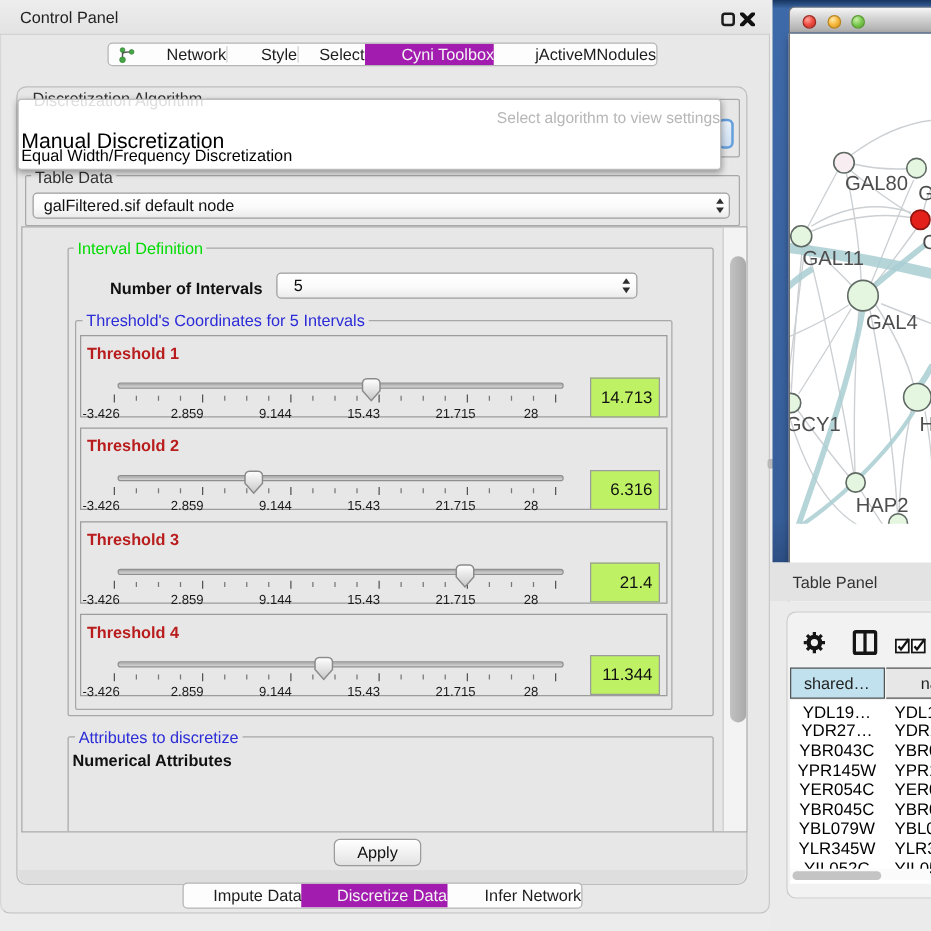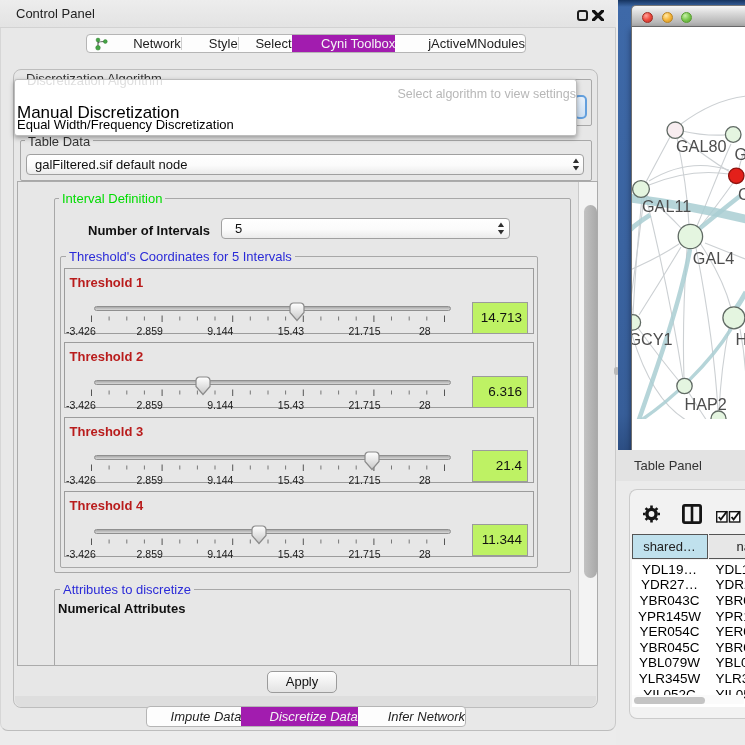--- a/index.html
+++ b/index.html
@@ -15,21 +15,21 @@
   font-size:13px; color:#222; line-height:28px; padding-left:16px; }
 #icsq { left:577px; top:10px; width:11px; height:11px; border:2px solid #1c1c1c; border-radius:3px; }
 
 .tabstrip { background:#fdfdfd; border:1px solid #b5b5b5; border-radius:4px;
   display:flex; overflow:hidden; }
 .tab { font-size:13px; color:#1d1d1d; text-align:right; line-height:18px; }
 .tab.sel { background:#a21caf; color:#f4f4f4; }
 .tdiv { width:1px; background:#cfcfcf; margin:2px 0; }
 #toptabs { left:86px; top:34px; width:440px; height:19px; }
 #bottabs { left:146px; top:706px; width:320px; height:21px; }
-#bottabs .tab { line-height:20px;font-style:italic; }
+#bottabs .tab { line-height:20px; }
 
 #outer { left:13px; top:69px; width:585px; height:639px; background:#e7e7e7;
   border:1.5px solid #bdbdbd; border-radius:8px; }
 #outerbot { left:15px; top:696px; width:581px; height:11px; background:#dedede; border-radius:0 0 7px 7px; }
 .group { border:1px solid #a8a8a8; border-radius:2px; }
 .glabel { position:absolute; font-size:13px; background:#e7e7e7; padding:0 3px; height:14px; line-height:14px; }
 .combo { background:linear-gradient(#ffffff,#fbfbfb 55%,#ebebeb); border:1px solid #a0a0a0;
   border-radius:4px; font-size:13px; color:#111; }
 
 #spane { left:17px; top:181px; width:581px; height:485px; border:1px solid #ababab; overflow:hidden; background:#e7e7e7; }

